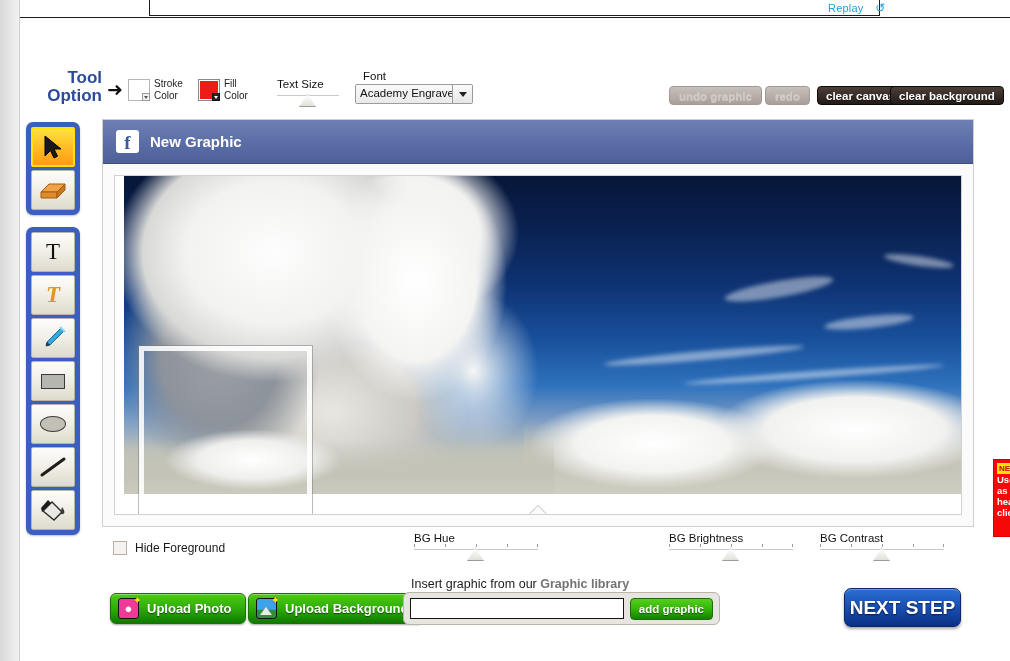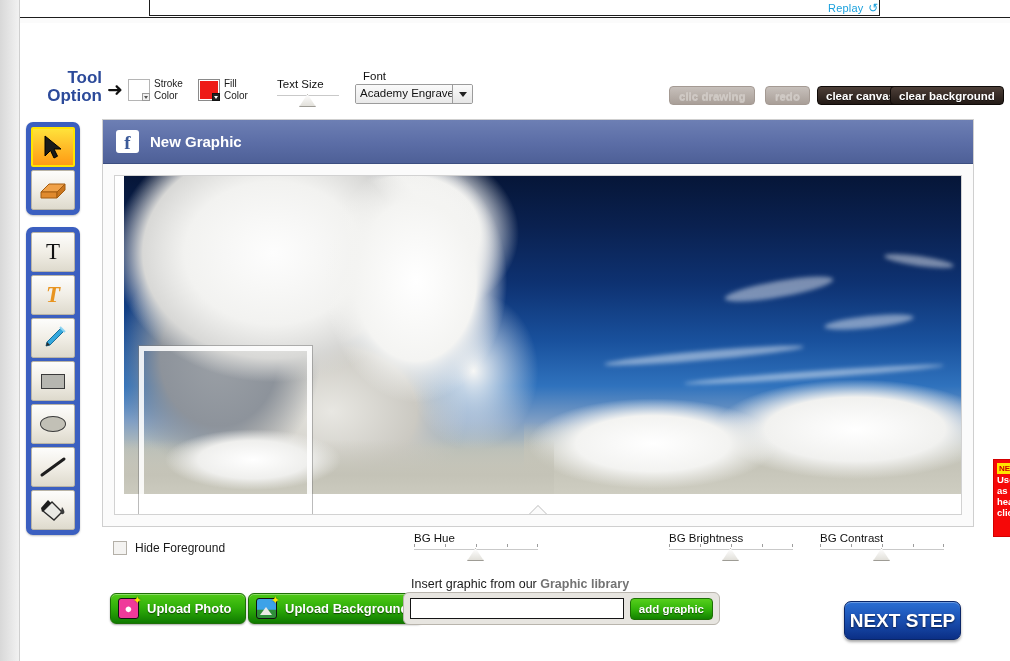--- a/index.html
+++ b/index.html
@@ -20,21 +20,21 @@
   }
 
   
   .top-panel {
     position: absolute; left: 149px; top: -40px; width: 731px; height: 56px;
     border: 1px solid #1d1d1d; border-top: none; background: #fff;
   }
   .replay-link {
     position: absolute; left: 828px; top: 1px;
     color: #1ba1dd; font-size: 11px; letter-spacing: .2px;
-    display: flex; align-items: center; gap: 5px; cursor: pointer;
+    display: flex; align-items: center; gap: 12px; cursor: pointer;
   }
   .replay-ico { font-size: 12px; display: inline-block; transform: scaleX(-1); }
   .top-rule {
     position: absolute; left: 20px; top: 17px; width: 990px; height: 1px;
     background: #1d1d1d;
   }
   .top-rule2 {
     position: absolute; left: 20px; top: 18px; width: 990px; height: 5px;
     background: #fbfbfb;
   }
@@ -295,21 +295,20 @@
 
   .next-step {
     position: absolute; left: 844px; top: 588px; width: 117px; height: 39px;
     border-radius: 7px;
     background: linear-gradient(to bottom,#2b6fd4 0%,#1b52b4 45%,#0b2f86 100%);
     border: 1px solid #0a2668;
     display: flex; align-items: center; justify-content: center;
     color: #fff; font-weight: bold; font-size: 19px; cursor: pointer;
     text-shadow: 0 1px 2px rgba(0,0,0,.6);
     box-shadow: 0 2px 3px rgba(0,0,0,.35), inset 0 1px 0 rgba(255,255,255,.3);
-    margin-top: 13px;
   }
 
   
   .red-notice {
     position: absolute; left: 993px; top: 459px; width: 40px; height: 78px;
     background: #f60808; color: #fff; font-size: 9.5px; font-weight: bold;
     padding: 2px 3px; line-height: 11px; overflow: hidden;
     border: 1px solid #d40000;
   }
   .red-notice .tag { background: #ffe500; color: #c00; padding: 0 2px; font-size: 8px; }
@@ -366,21 +365,21 @@
 
   <div class="font-wrap">
     <div class="lbl">Font</div>
     <div class="select-box">
       <div class="val">Academy Engrave</div>
       <div class="arw"></div>
     </div>
   </div>
 
   <div class="btn-disabled" style="left:669px; top:86px;">
-    <span>clic drawing</span>
+    <span>undo graphic</span>
   </div>
   <div class="btn-disabled" style="left:765px; top:86px;">
     <span>redo</span>
   </div>
   <div class="btn-dark" style="left:817px; top:86px;">
     <span>clear canvas</span>
   </div>
   <div class="btn-dark" style="left:890px; top:86px;">
     <span>clear background</span>
   </div>

